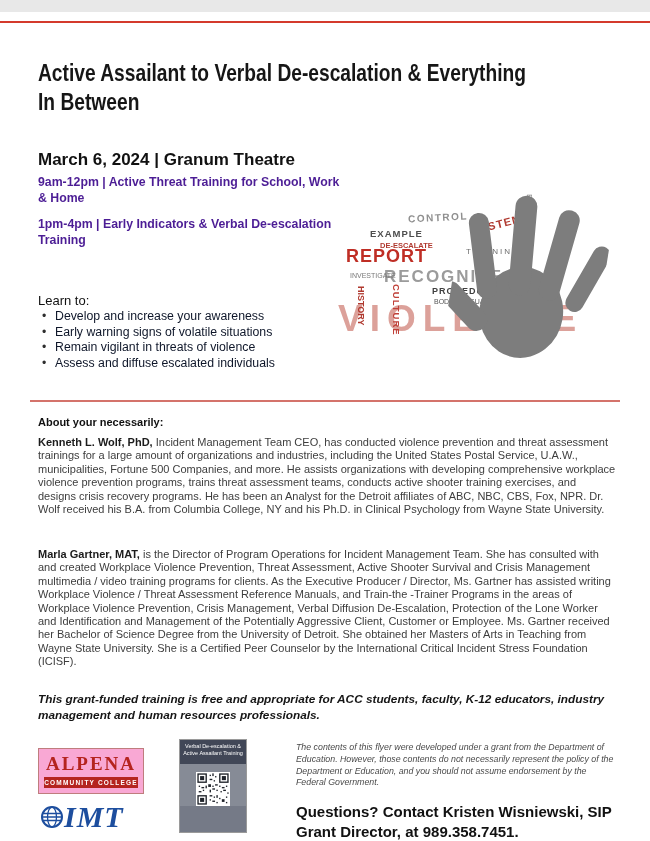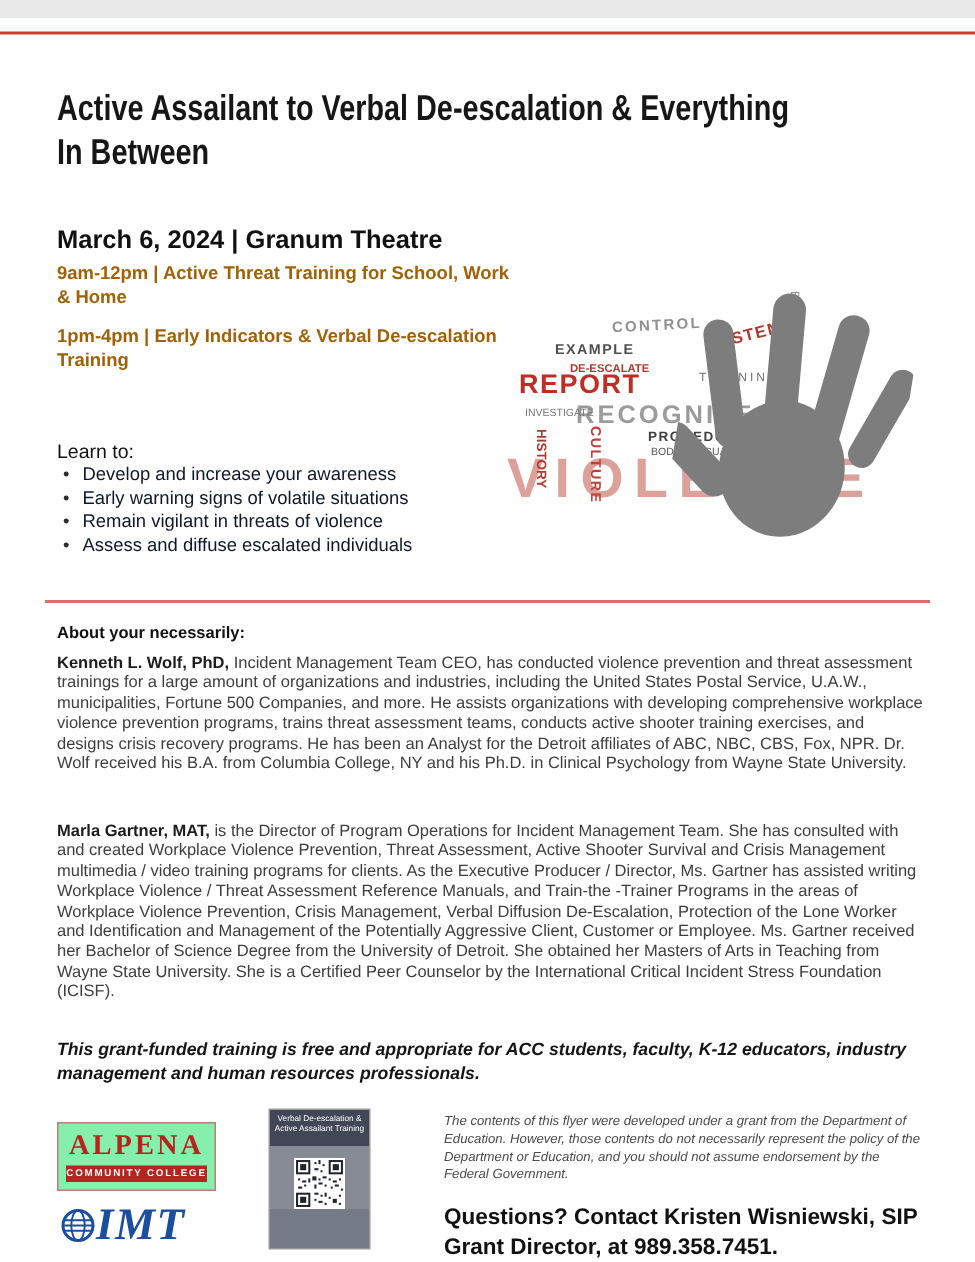--- a/index.html
+++ b/index.html
@@ -22,21 +22,21 @@
     font-size: 24px; font-weight: bold; color: #161616;
     line-height: 1.22; white-space: nowrap;
     transform: scaleX(0.80); transform-origin: left top;
   }
 
   .date-venue {
     top: 138px; left: 38px;
     font-size: 17px; font-weight: bold; color: #111;
   }
 
-  .session { left: 38px; width: 310px; font-size: 12.3px; font-weight: bold; color: #a16207; line-height: 1.3; }
+  .session { left: 38px; width: 310px; font-size: 12.3px; font-weight: bold; color: #4c1d95; line-height: 1.3; }
   .session-1 { top: 163px; }
   .session-2 { top: 205px; }
 
   .attend { top: 249px; left: 38px; width: 310px; font-size: 12.3px; font-weight: bold; color: #111; }
 
   .learn-heading { top: 281px; left: 38px; font-size: 13px; font-weight: normal; color: #111; }
 
   .learn-list { top: 297px; left: 40px; width: 300px; list-style: none; }
   .learn-list li {
     position: relative; padding-left: 15px;
@@ -79,21 +79,21 @@
     top: 680px; left: 38px; width: 604px;
     font-size: 11.8px; font-weight: bold; font-style: italic;
     line-height: 1.35; color: #151515;
   }
 
   
   .footer { top: 726px; left: 38px; width: 578px; height: 112px; }
 
   .alpena-logo {
     position: absolute; left: 0; top: 10px; width: 106px;
-    border: 1px solid #bf7d7d; background: #86efac; padding: 4px 5px 5px 5px; text-align: center;
+    border: 1px solid #bf7d7d; background: #f9a8d4; padding: 4px 5px 5px 5px; text-align: center;
   }
   .alpena-name {
     font-family: "Liberation Serif", serif; font-weight: bold;
     font-size: 19px; letter-spacing: 2px; color: #b5241f;
   }
   .alpena-sub {
     margin-top: 2px; background: #b5241f; color: #ffffff;
     font-size: 6.5px; letter-spacing: 1.2px; padding: 2px 0; font-weight: bold;
   }
 

